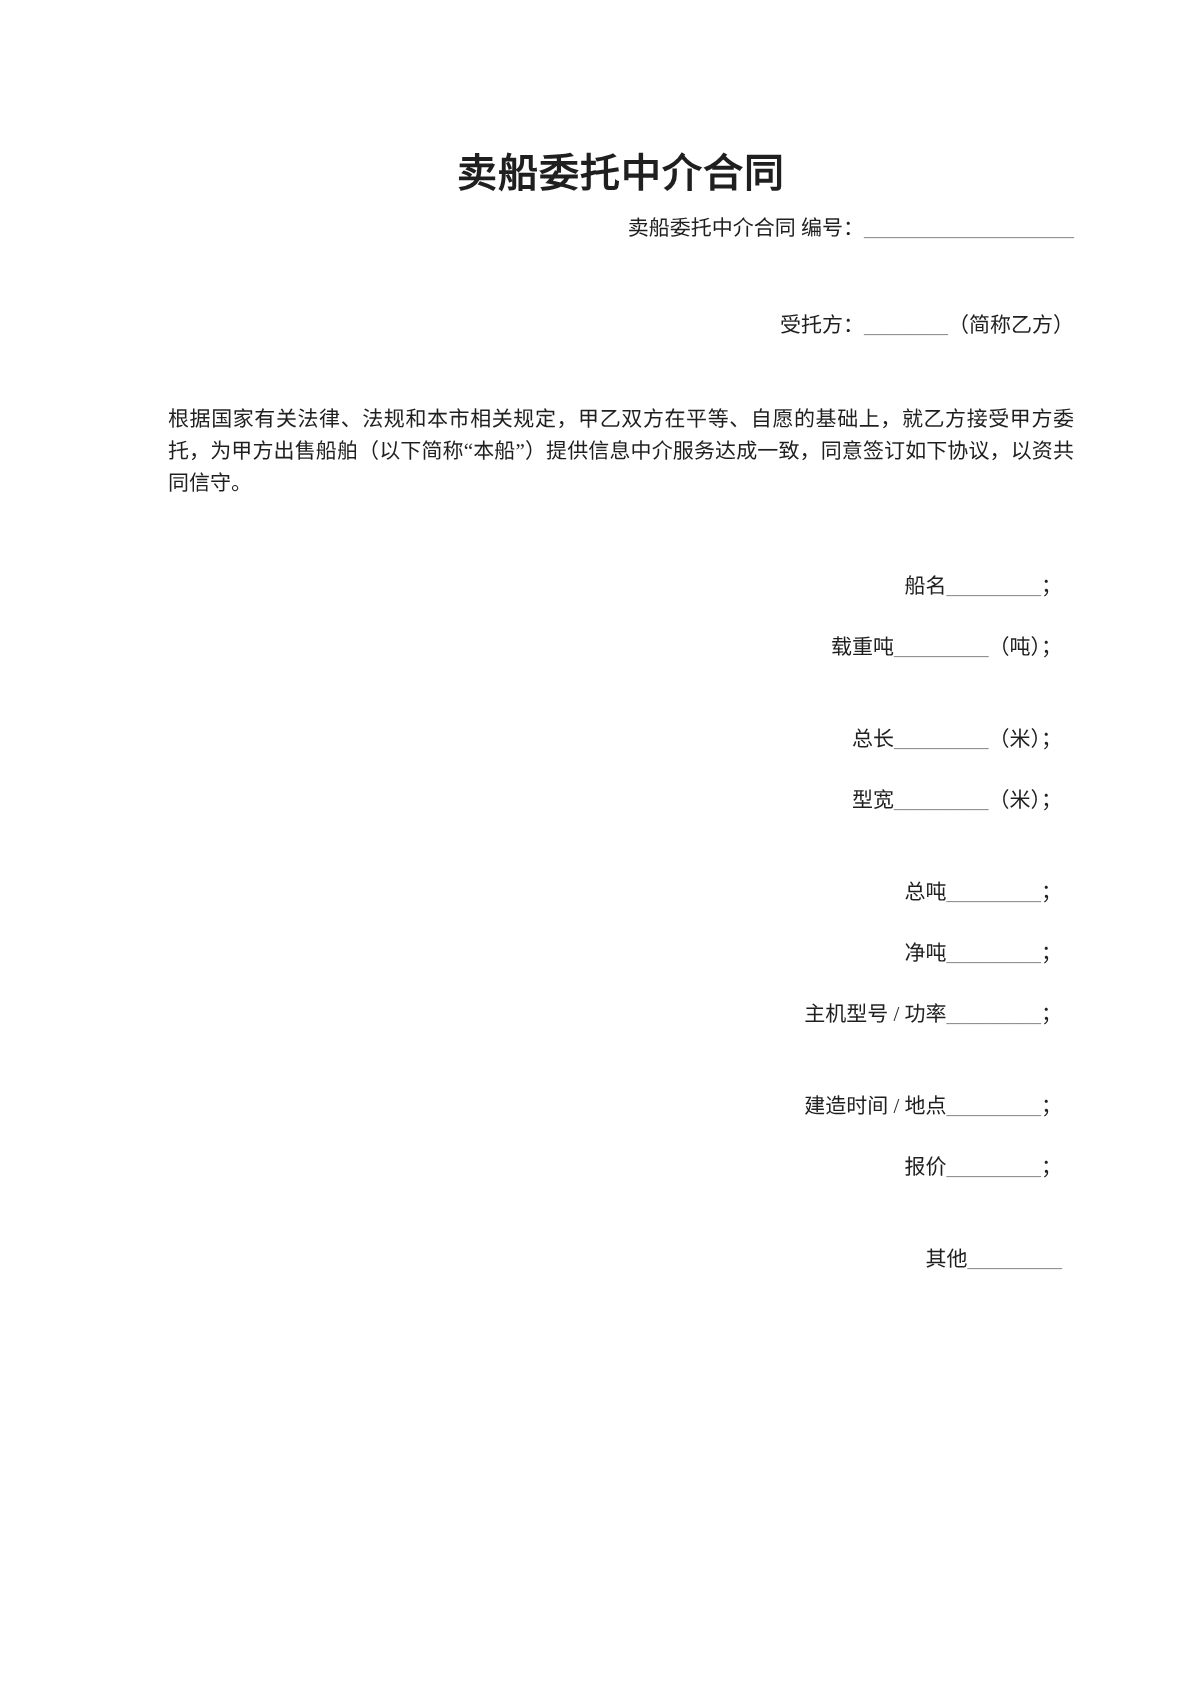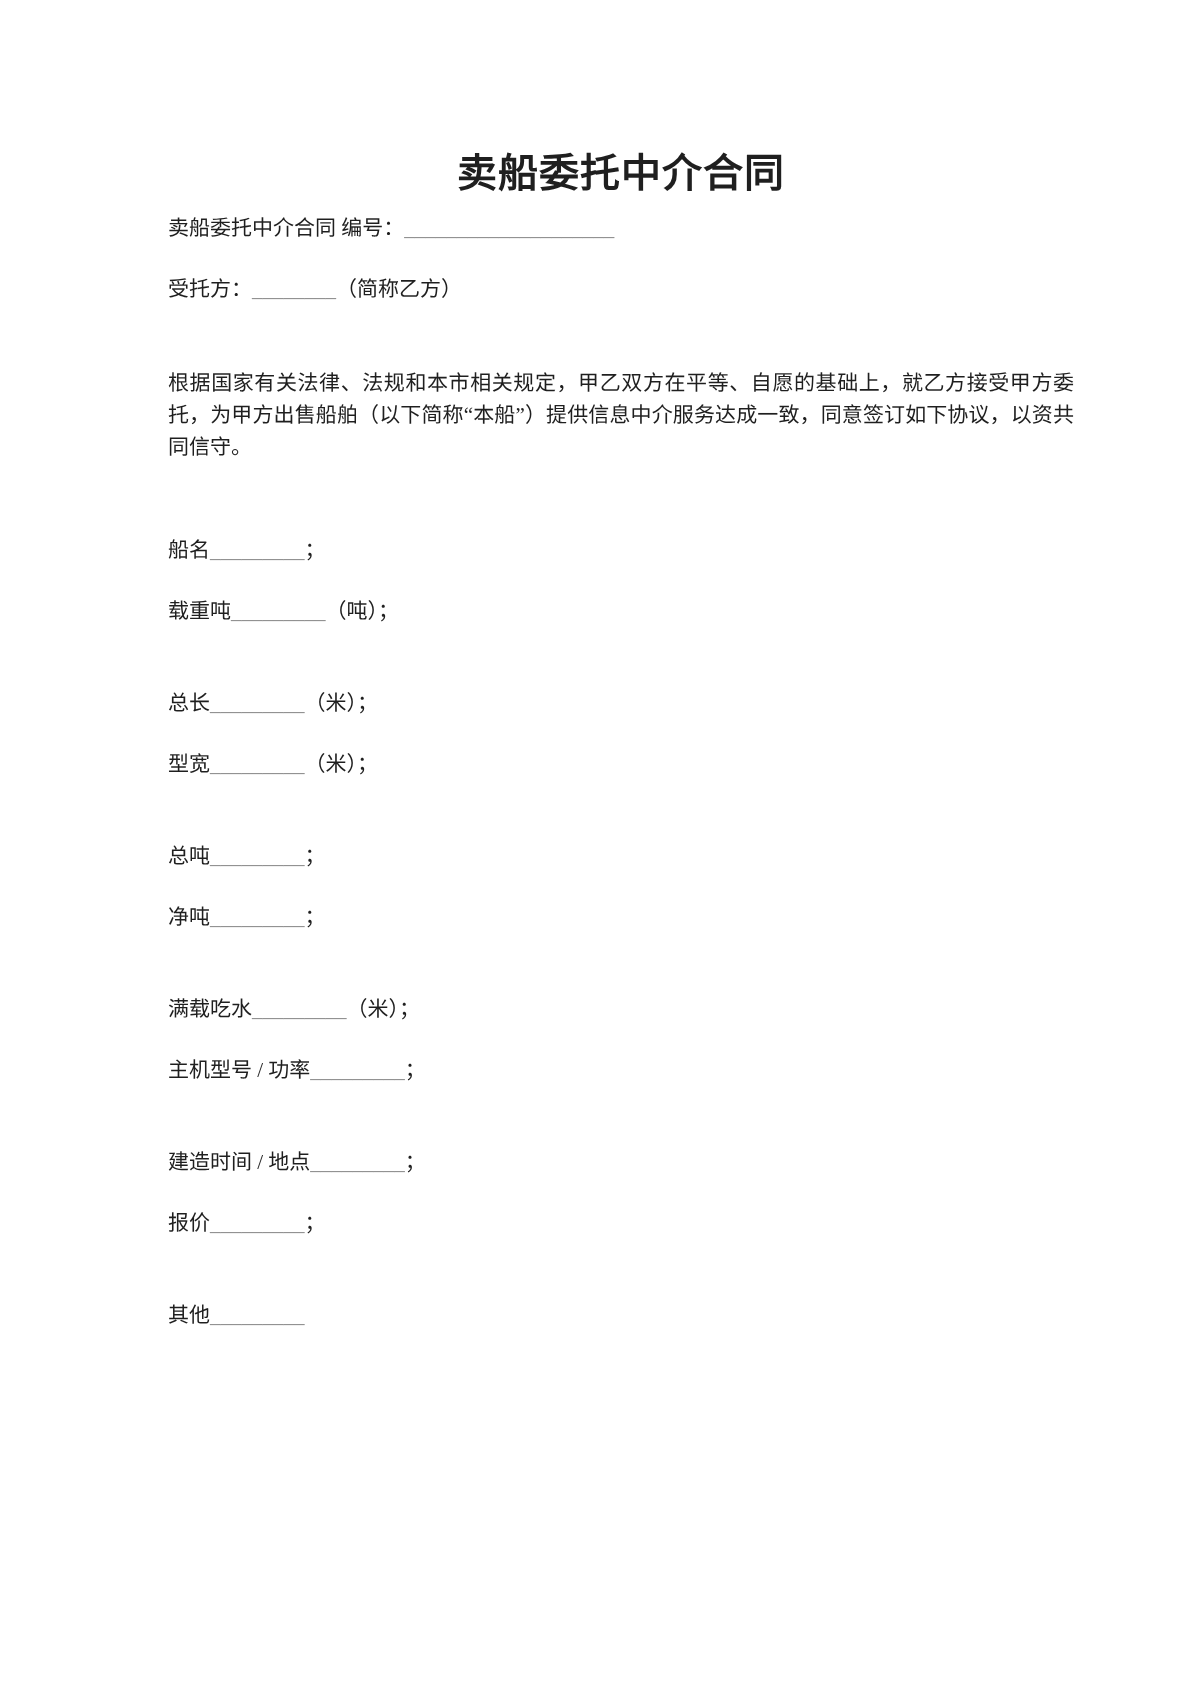--- a/index.html
+++ b/index.html
@@ -24,37 +24,38 @@
     font-size: 40px;
     font-weight: bold;
     line-height: 1.18;
     text-align: center;
     letter-spacing: 1px;
   }
   .line {
     margin: 0;
     font-size: 21px;
     line-height: 25px;
+    text-align: right;
   }
   .number-line   { margin-top: 19px; }
   .party-a       { margin-top: 48px; }
-  .party-b       { margin-top: 36px; }
+  .party-b       { margin-top: 72px; }
   .preamble {
     margin: 65px 0 8px 0;
     font-size: 21px;
     line-height: 32px;
     text-align: justify;
   }
   .section-heading {
     margin: 59px 0 0 0;
     font-size: 21px;
     font-weight: normal;
     line-height: 25px;
   }
-  #ship-fields { margin: 0; }
+  #ship-fields { margin: 12px; }
   .field-row        { margin-top: 36px; }
   .field-row.first  { margin-top: 75px; }
   .field-row.gap-large { margin-top: 67px; }
   .blank {
     color: #8c8c8c;
     letter-spacing: 0;
   }
 </style>
 </head>
 <body>
@@ -71,20 +72,19 @@
   <p class="preamble">根据国家有关法律、法规和本市相关规定，甲乙双方在平等、自愿的基础上，就乙方接受甲方委托，为甲方出售船舶（以下简称“本船”）提供信息中介服务达成一致，同意签订如下协议，以资共同信守。</p>
 
 
   <div id="ship-fields">
       <p class="line field-row first"><span>船名</span><span class="blank">_________</span><span>；</span></p>
       <p class="line field-row "><span>载重吨</span><span class="blank">_________</span><span>（吨）；</span></p>
       <p class="line field-row gap-large"><span>总长</span><span class="blank">_________</span><span>（米）；</span></p>
       <p class="line field-row "><span>型宽</span><span class="blank">_________</span><span>（米）；</span></p>
       <p class="line field-row gap-large"><span>总吨</span><span class="blank">_________</span><span>；</span></p>
       <p class="line field-row "><span>净吨</span><span class="blank">_________</span><span>；</span></p>
-      <p class="line field-row gap-large"><span>满载吃水</span><span class="blank">_________</span><span>（米）；</span></p>
       <p class="line field-row "><span>主机型号 / 功率</span><span class="blank">_________</span><span>；</span></p>
       <p class="line field-row gap-large"><span>建造时间 / 地点</span><span class="blank">_________</span><span>；</span></p>
       <p class="line field-row "><span>报价</span><span class="blank">_________</span><span>；</span></p>
       <p class="line field-row gap-large"><span>其他</span><span class="blank">_________</span><span></span></p>
     </div>
 
 </div>
 
 </body></html>

